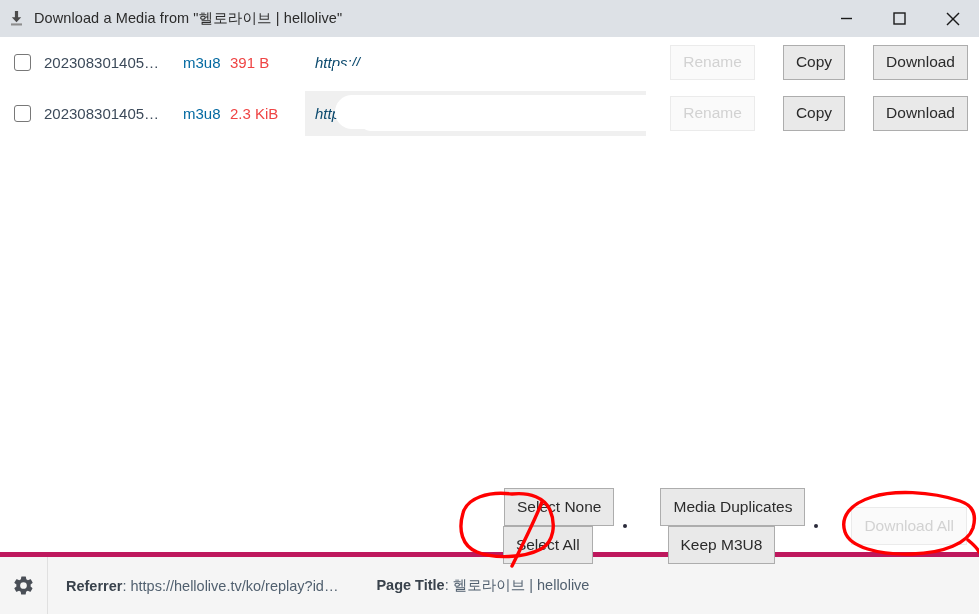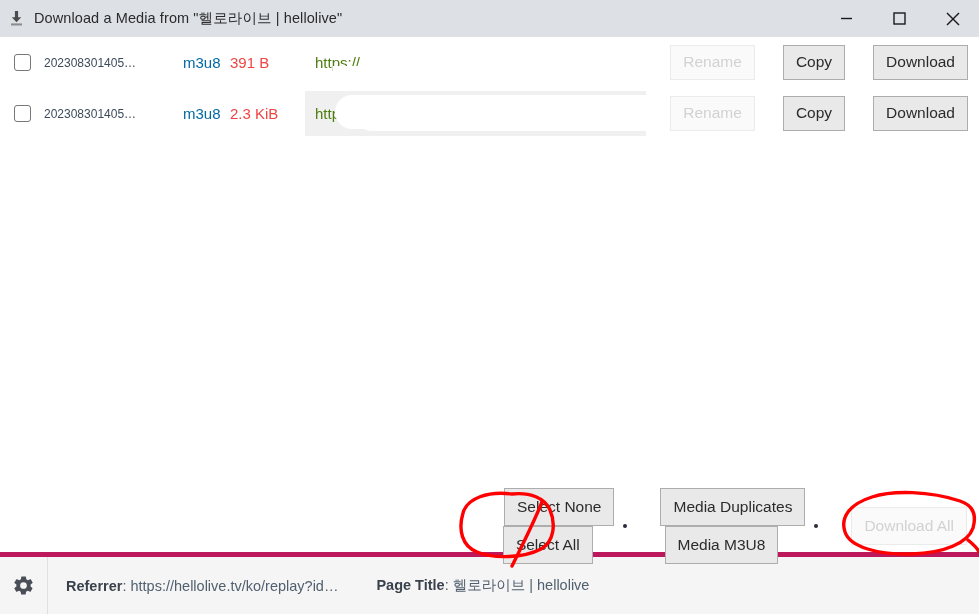--- a/index.html
+++ b/index.html
@@ -89,49 +89,50 @@
     height: 17px;
     border: 1.6px solid #787878;
     border-radius: 3px;
     background: #ffffff;
     box-sizing: border-box;
     cursor: pointer;
   }
   .cell-name {
     width: 139px;
     flex: 0 0 auto;
-    font-size: 12px;
+    font-size: 15px;
     color: #3c4a5a;
     white-space: nowrap;
     overflow: hidden;
   }
   .cell-type {
     width: 47px;
     flex: 0 0 auto;
     font-size: 15px;
     color: #0369a1;
   }
   .cell-size {
     width: 75px;
     flex: 0 0 auto;
     font-size: 15px;
     color: #ef4444;
     text-align: left;
   }
   .cell-url {
     flex: 1 1 auto;
     font-size: 15px;
-    color: #4d7c0f;
+    color: #0c4a6e;
     white-space: nowrap;
     overflow: hidden;
     height: 45px;
     line-height: 45px;
     padding-left: 10px;
     position: relative;
     box-sizing: border-box;
+    font-style: italic;
   }
   .row.highlight .cell-url { background: #f0f0f0; }
 
   
   .redact {
     position: absolute;
     background: #ffffff;
     pointer-events: none;
   }
   .redact.r1a {
@@ -346,21 +347,21 @@
   </div>
 
   <div class="toolbar">
     <div class="group">
       <button class="btn">Select None</button>
       <button class="btn">Select All</button>
     </div>
     <span class="dot"></span>
     <div class="group">
       <button class="btn">Media Duplicates</button>
-      <button class="btn">Media M3U8</button>
+      <button class="btn">Keep M3U8</button>
     </div>
     <span class="dot"></span>
     <div class="group">
       <button class="btn disabled">Download All</button>
     </div>
   </div>
 
   <div class="statusbar">
     <div class="status-gear">
       <svg width="23" height="23" viewBox="0 0 24 24">

